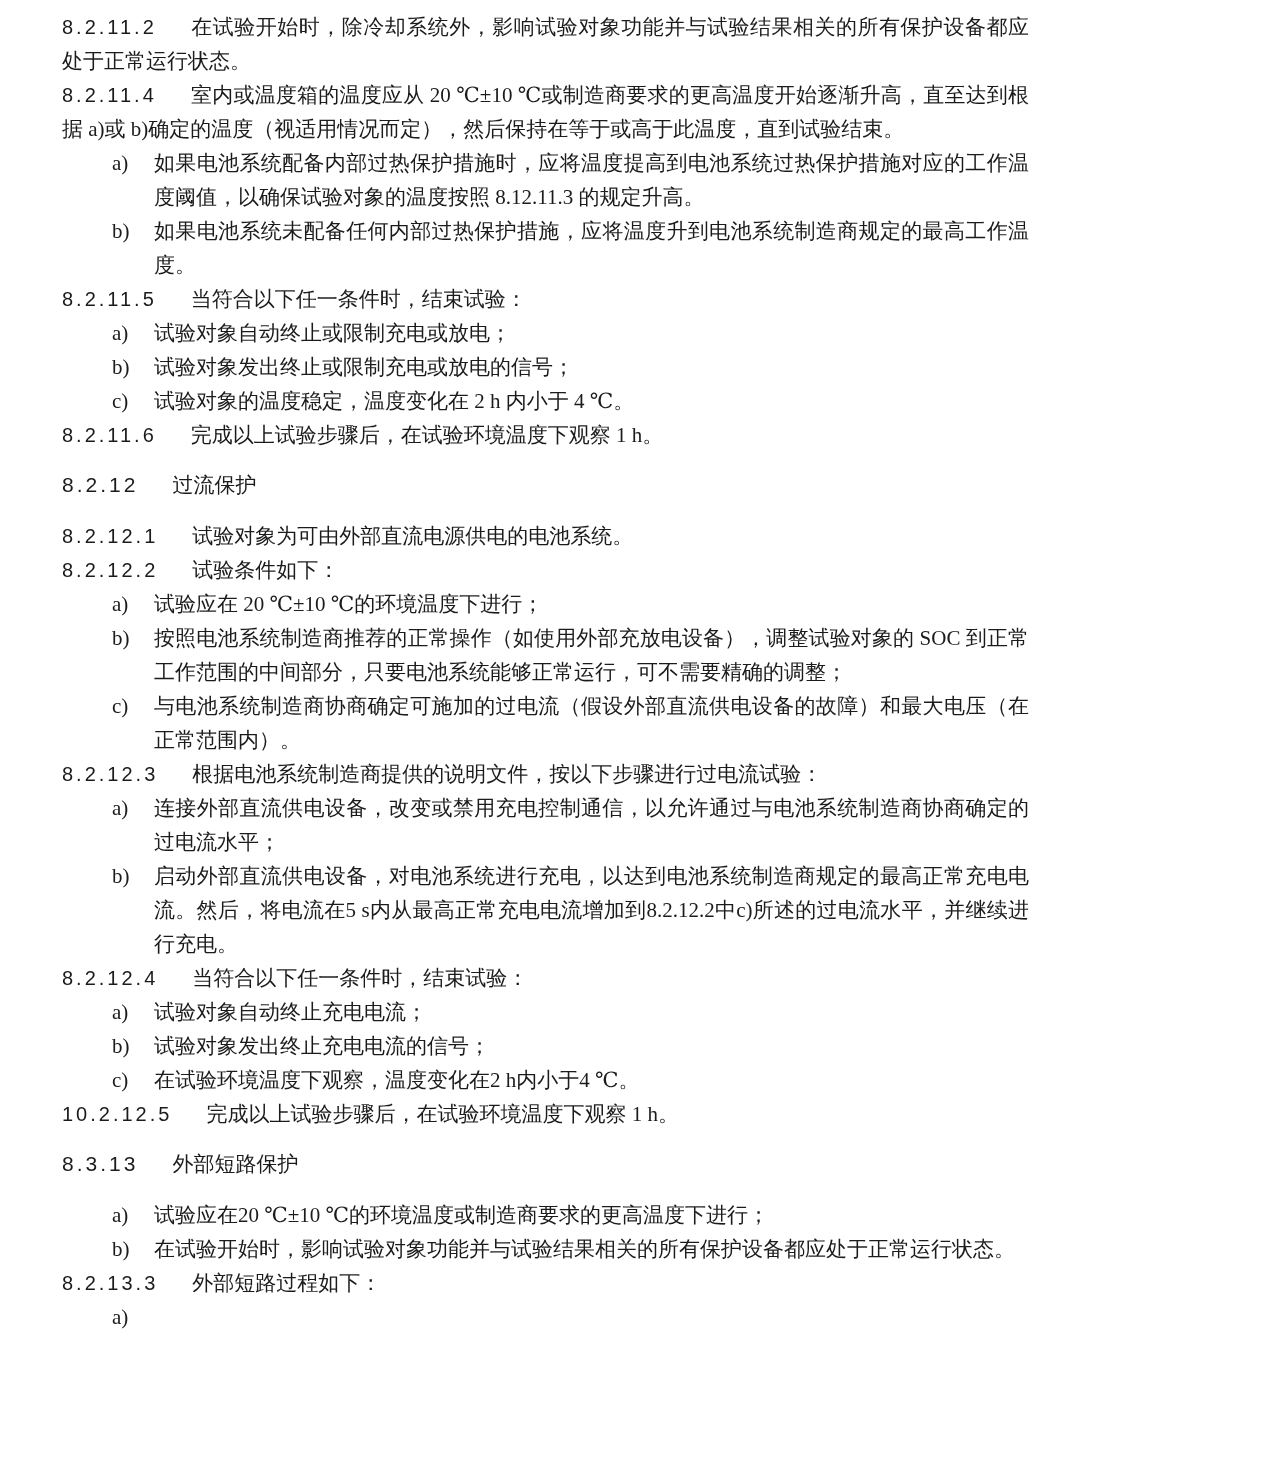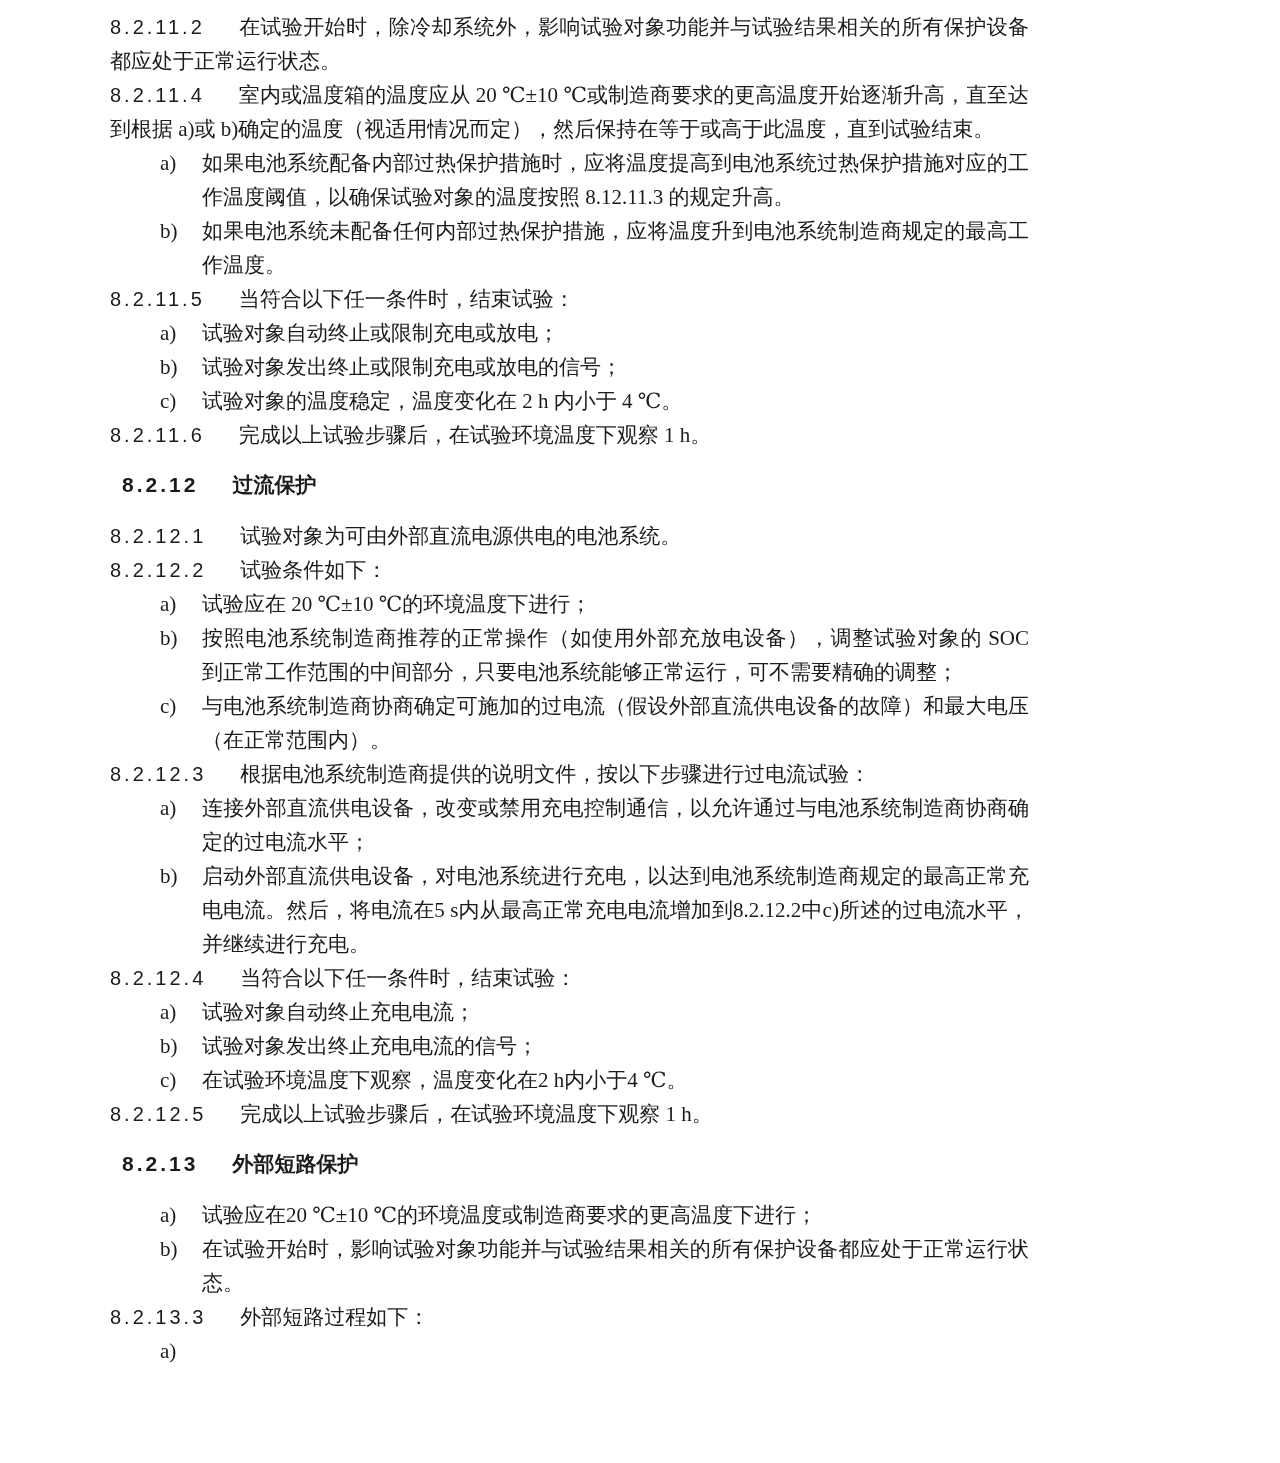--- a/index.html
+++ b/index.html
@@ -9,21 +9,21 @@
   }
   body {
     width: 1280px;
     height: 1463px;
     overflow: hidden;
   }
   .page {
     box-sizing: border-box;
     width: 1144px;
     height: 1463px;
-    padding: 10px 115px 0 110px;
+    padding: 10px 115px 0 62px;
     background: #ffffff;
   }
   .doc {
     font-family: "Liberation Serif", "DejaVu Serif", serif;
     font-size: 21px;
     line-height: 34px;
     color: #1b1b1b;
   }
   .clause {
     margin: 0;
@@ -31,24 +31,24 @@
   }
   .clause-num {
     font-family: "Liberation Sans", "DejaVu Sans", sans-serif;
     font-size: 20px;
     letter-spacing: 3px;
     margin-right: 34px;
     white-space: nowrap;
   }
   .heading {
     font-family: "Liberation Sans", "DejaVu Sans", sans-serif;
-    font-weight: bold;
+    font-weight: normal;
     font-size: 21px;
     line-height: 34px;
-    margin: 16px 0 17px 12px;
+    margin: 16px 0 17px 0;
     text-align: left;
   }
   .heading .h-num {
     letter-spacing: 3px;
     margin-right: 34px;
     white-space: nowrap;
   }
   .list-item {
     position: relative;
     padding-left: 92px;
@@ -82,20 +82,20 @@
       <div class="list-item"><span class="li-marker">a)</span><span class="li-text">试验应在 20 ℃±10 ℃的环境温度下进行；</span></div>
       <div class="list-item"><span class="li-marker">b)</span><span class="li-text">按照电池系统制造商推荐的正常操作（如使用外部充放电设备），调整试验对象的 SOC 到正常工作范围的中间部分，只要电池系统能够正常运行，可不需要精确的调整；</span></div>
       <div class="list-item"><span class="li-marker">c)</span><span class="li-text">与电池系统制造商协商确定可施加的过电流（假设外部直流供电设备的故障）和最大电压（在正常范围内）。</span></div>
       <p class="clause"><span class="clause-num">8.2.12.3</span><span class="clause-text">根据电池系统制造商提供的说明文件，按以下步骤进行过电流试验：</span></p>
       <div class="list-item"><span class="li-marker">a)</span><span class="li-text">连接外部直流供电设备，改变或禁用充电控制通信，以允许通过与电池系统制造商协商确定的过电流水平；</span></div>
       <div class="list-item"><span class="li-marker">b)</span><span class="li-text">启动外部直流供电设备，对电池系统进行充电，以达到电池系统制造商规定的最高正常充电电流。然后，将电流在5 s内从最高正常充电电流增加到8.2.12.2中c)所述的过电流水平，并继续进行充电。</span></div>
       <p class="clause"><span class="clause-num">8.2.12.4</span><span class="clause-text">当符合以下任一条件时，结束试验：</span></p>
       <div class="list-item"><span class="li-marker">a)</span><span class="li-text">试验对象自动终止充电电流；</span></div>
       <div class="list-item"><span class="li-marker">b)</span><span class="li-text">试验对象发出终止充电电流的信号；</span></div>
       <div class="list-item"><span class="li-marker">c)</span><span class="li-text">在试验环境温度下观察，温度变化在2 h内小于4 ℃。</span></div>
-      <p class="clause"><span class="clause-num">8.2.12.5</span><span class="clause-text">完成以上试验步骤后，在试验环境温度下观察 1 h。</span></p>
-      <div class="heading"><span class="h-num">8.2.13</span><span class="h-title">外部短路保护</span></div>
+      <p class="clause"><span class="clause-num">10.2.12.5</span><span class="clause-text">完成以上试验步骤后，在试验环境温度下观察 1 h。</span></p>
+      <div class="heading"><span class="h-num">8.3.13</span><span class="h-title">外部短路保护</span></div>
       <div class="list-item"><span class="li-marker">a)</span><span class="li-text">试验应在20 ℃±10 ℃的环境温度或制造商要求的更高温度下进行；</span></div>
       <div class="list-item"><span class="li-marker">b)</span><span class="li-text">在试验开始时，影响试验对象功能并与试验结果相关的所有保护设备都应处于正常运行状态。</span></div>
       <p class="clause"><span class="clause-num">8.2.13.3</span><span class="clause-text">外部短路过程如下：</span></p>
       <div class="list-item"><span class="li-marker">a)</span></div>
     </div>
 </div>
 
 </body></html>

